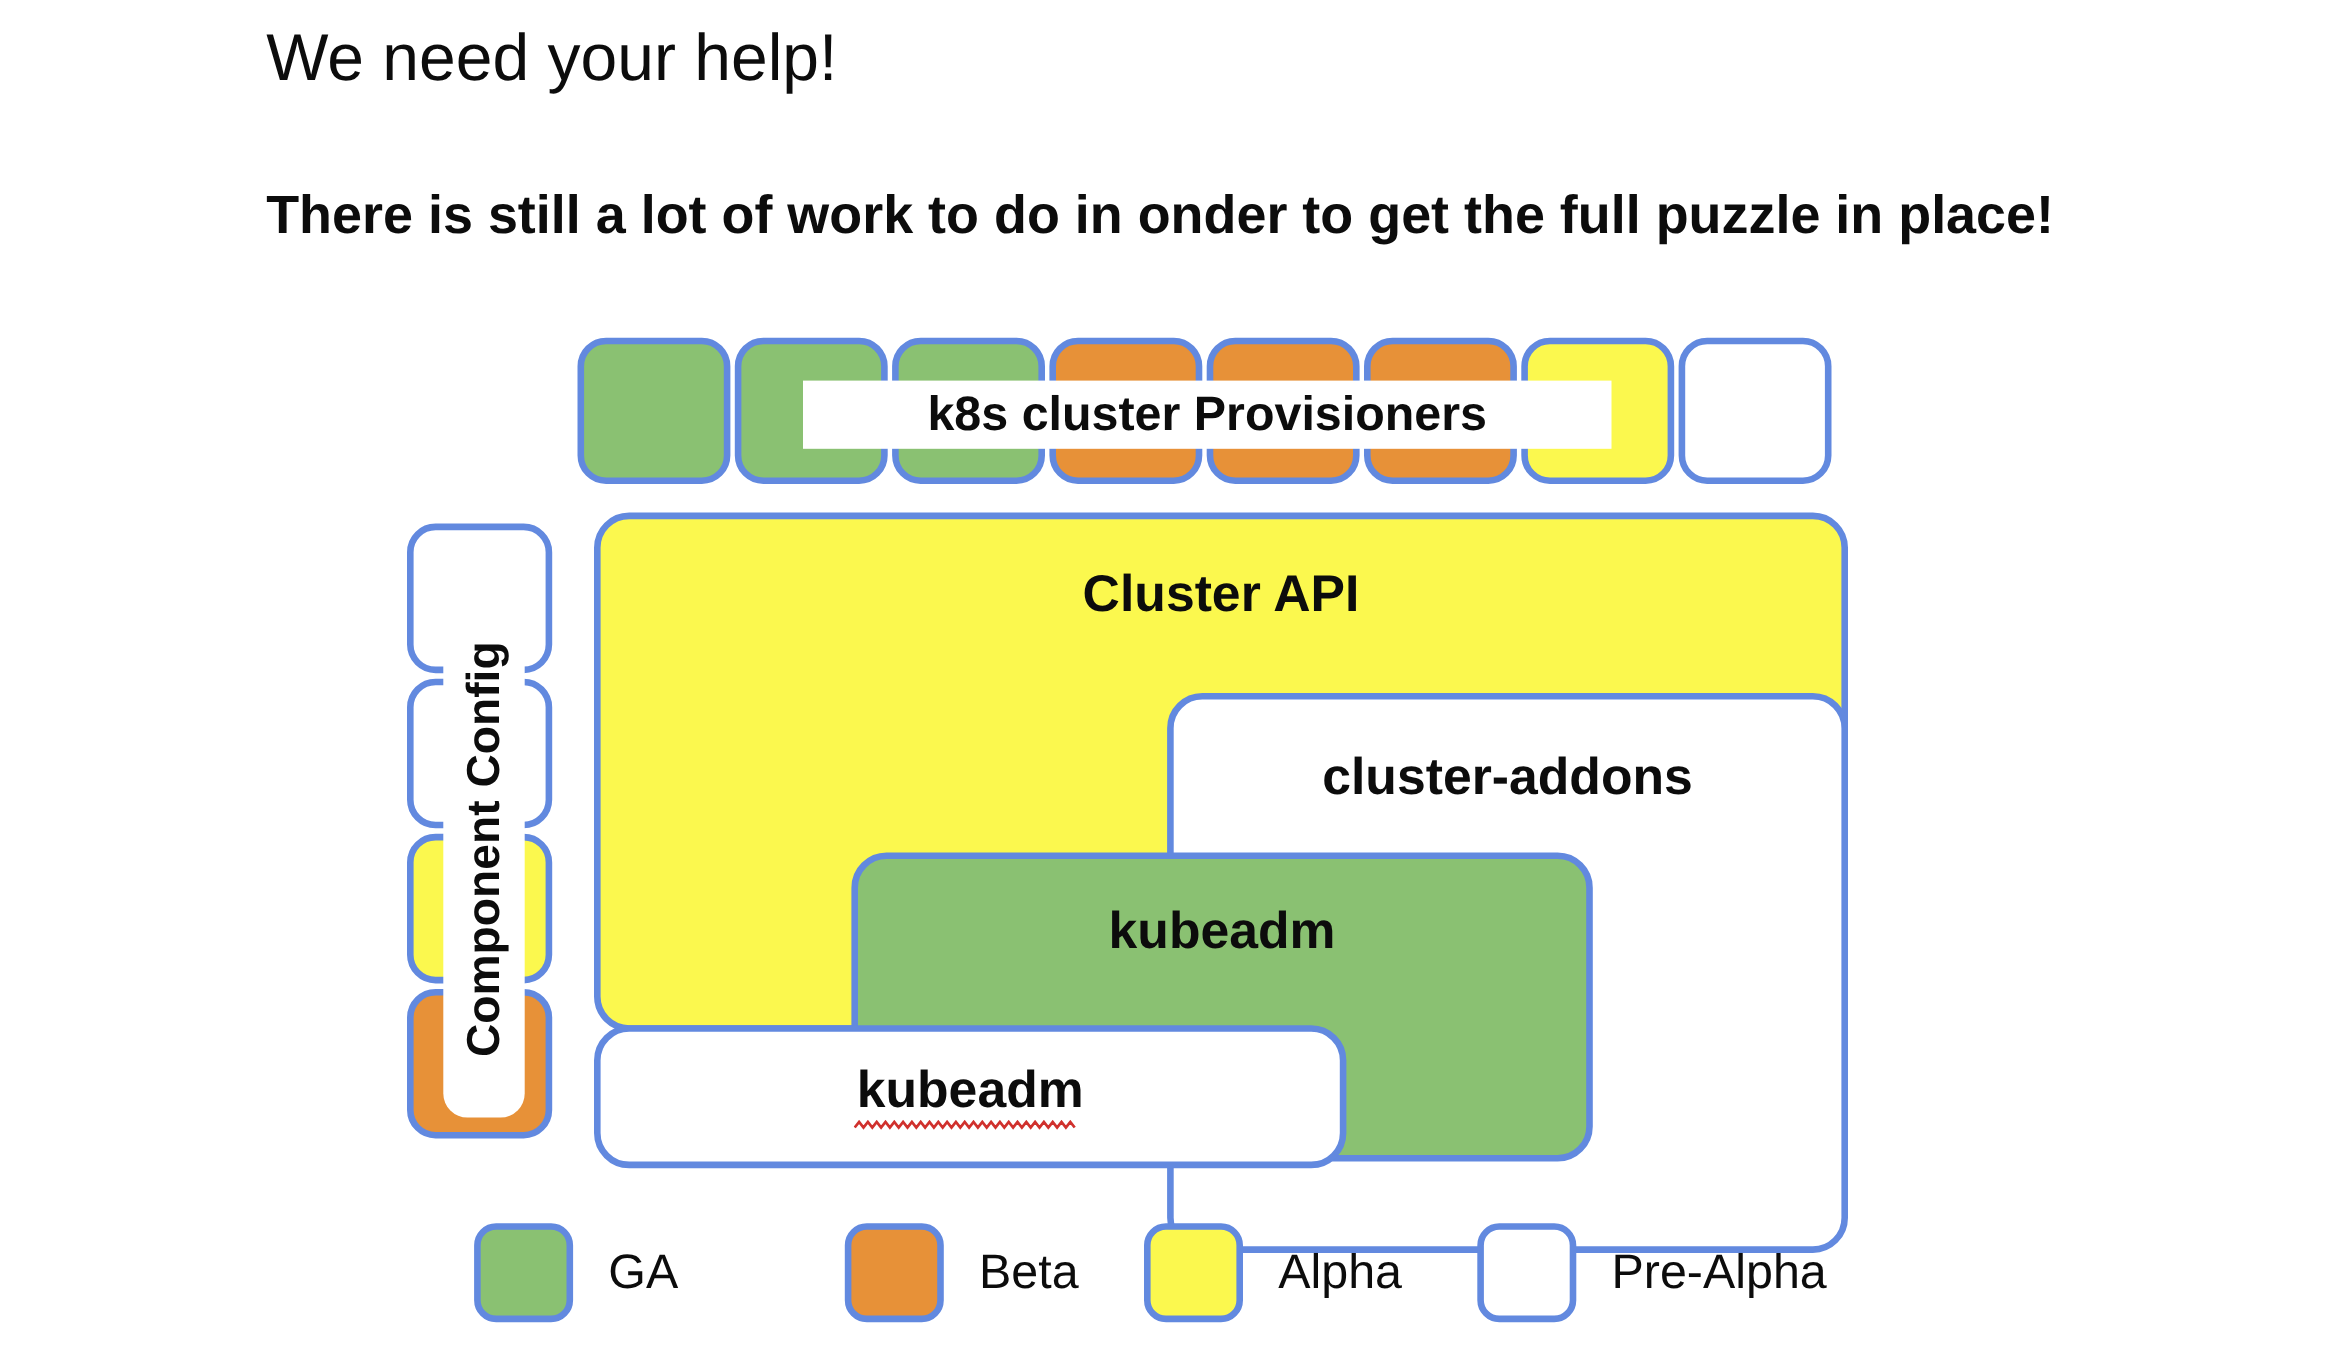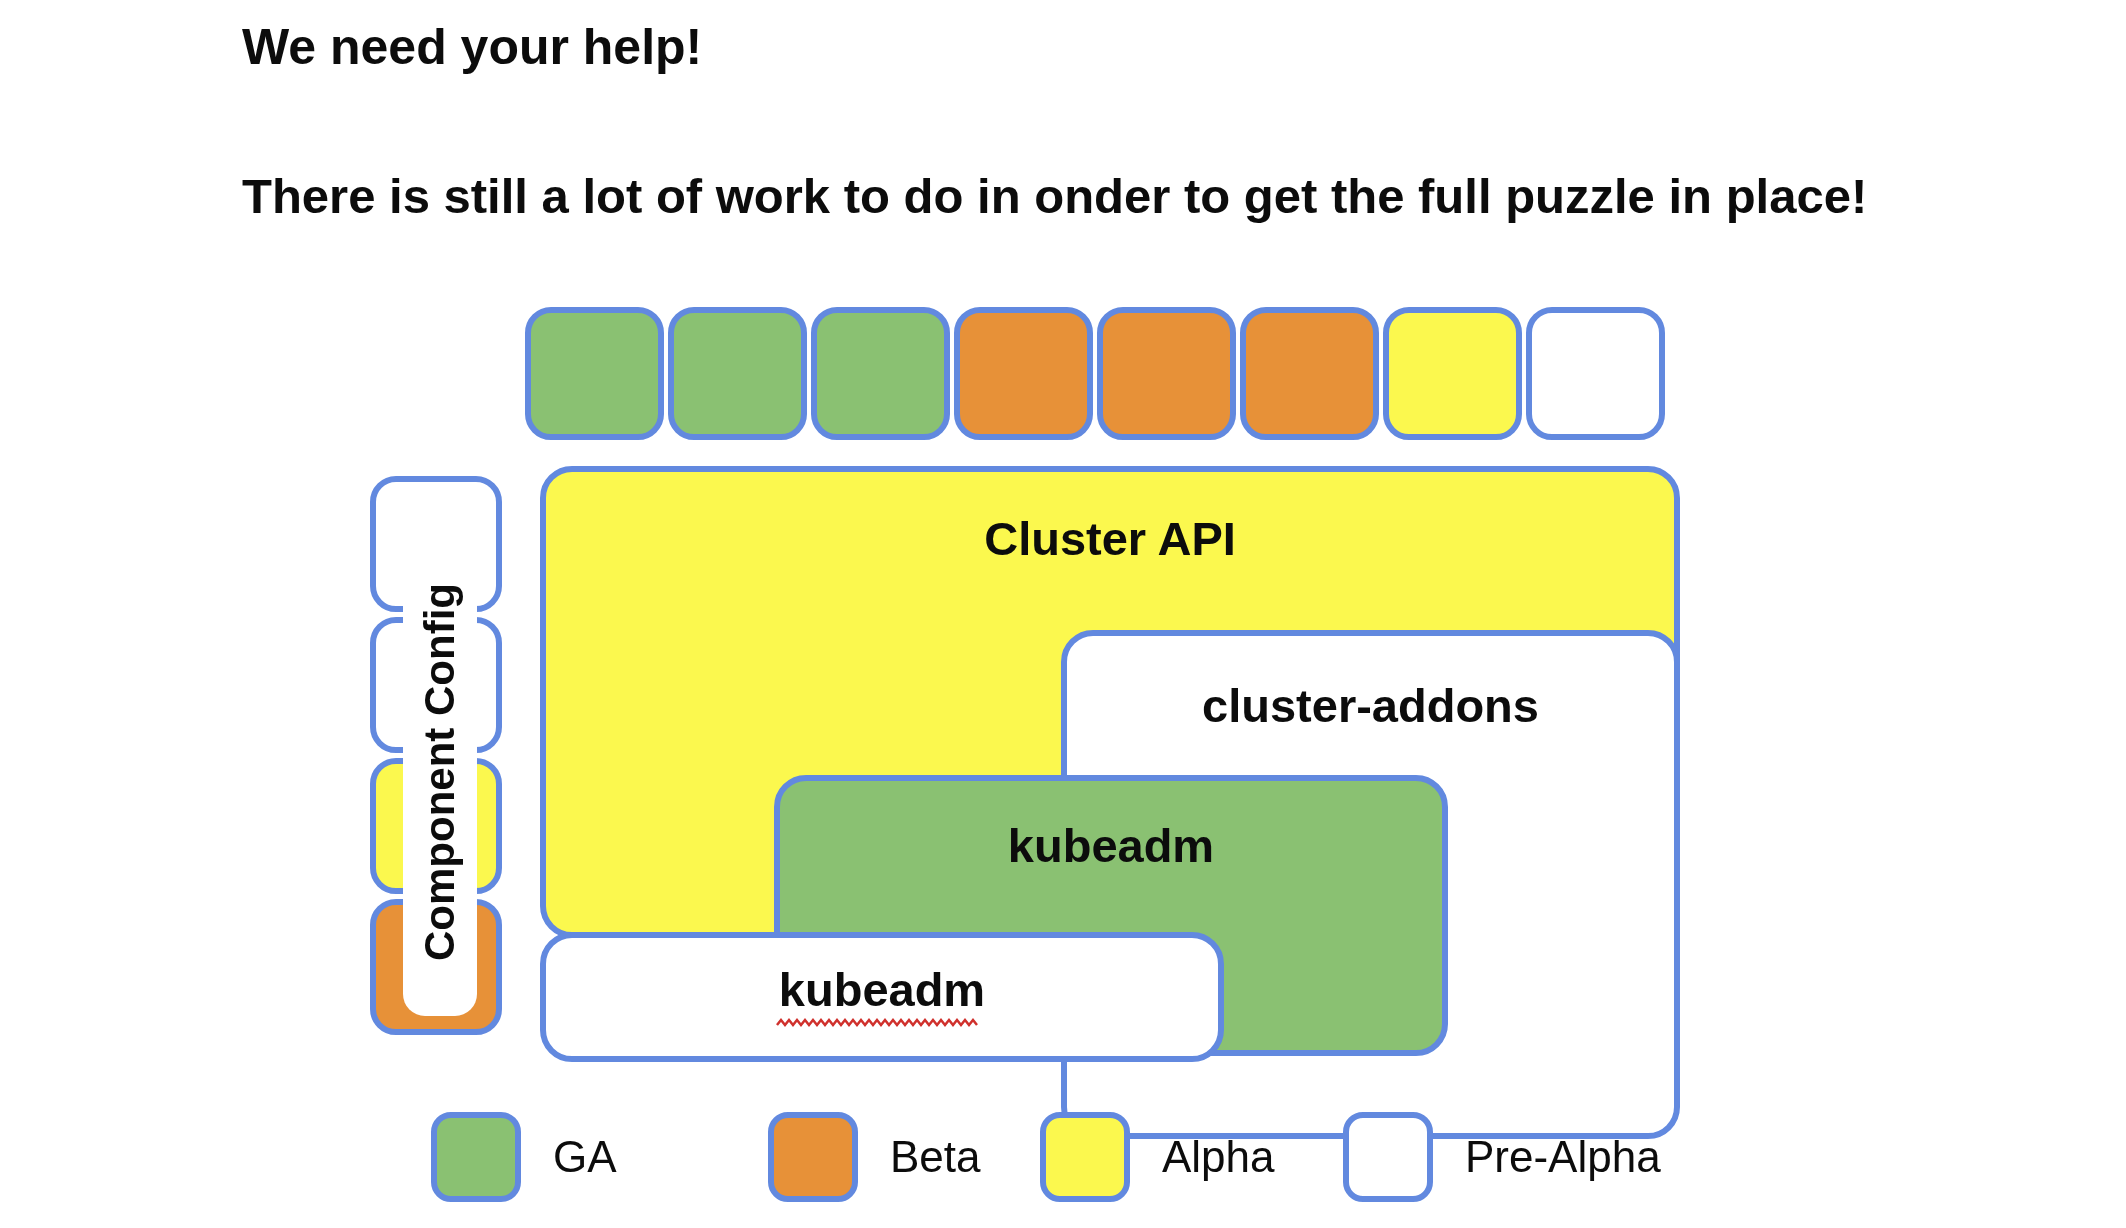--- a/index.html
+++ b/index.html
@@ -9,21 +9,21 @@
     width: 2126px;
     height: 1228px;
     background: #ffffff;
     overflow: hidden;
     font-family: "Liberation Sans", sans-serif;
     color: var(--ink);
   }
   .abs { position: absolute; }
   .title {
     left: 242px; top: 18px;
-    font-size: 50px; font-weight: 700; letter-spacing: 0px;
+    font-size: 60px; font-weight: 400; letter-spacing: 0px;
     white-space: nowrap;
   }
   .subtitle {
     left: 242px; top: 168px;
     font-size: 49px; font-weight: 700;
     white-space: nowrap;
   }
   
   .piece {
     box-sizing: border-box;
@@ -105,20 +105,21 @@
   <div class="abs top-row">
     <div class="piece" style="background: rgb(138, 193, 114);"></div>
     <div class="piece" style="background: rgb(138, 193, 114);"></div>
     <div class="piece" style="background: rgb(138, 193, 114);"></div>
     <div class="piece" style="background: rgb(231, 145, 56);"></div>
     <div class="piece" style="background: rgb(231, 145, 56);"></div>
     <div class="piece" style="background: rgb(231, 145, 56);"></div>
     <div class="piece" style="background: rgb(251, 248, 78);"></div>
     <div class="piece" style="background: rgb(255, 255, 255);"></div>
   </div>
+  <div class="abs row-label">k8s cluster Provisioners</div>
 
   <div class="abs cc-col">
     <div class="piece" style="background: rgb(255, 255, 255);"></div>
     <div class="piece" style="background: rgb(255, 255, 255);"></div>
     <div class="piece" style="background: rgb(251, 248, 78);"></div>
     <div class="piece" style="background: rgb(231, 145, 56);"></div>
   </div>
   <div class="abs cc-label-box"></div>
   <div class="abs cc-label-text">Component Config</div>
 

